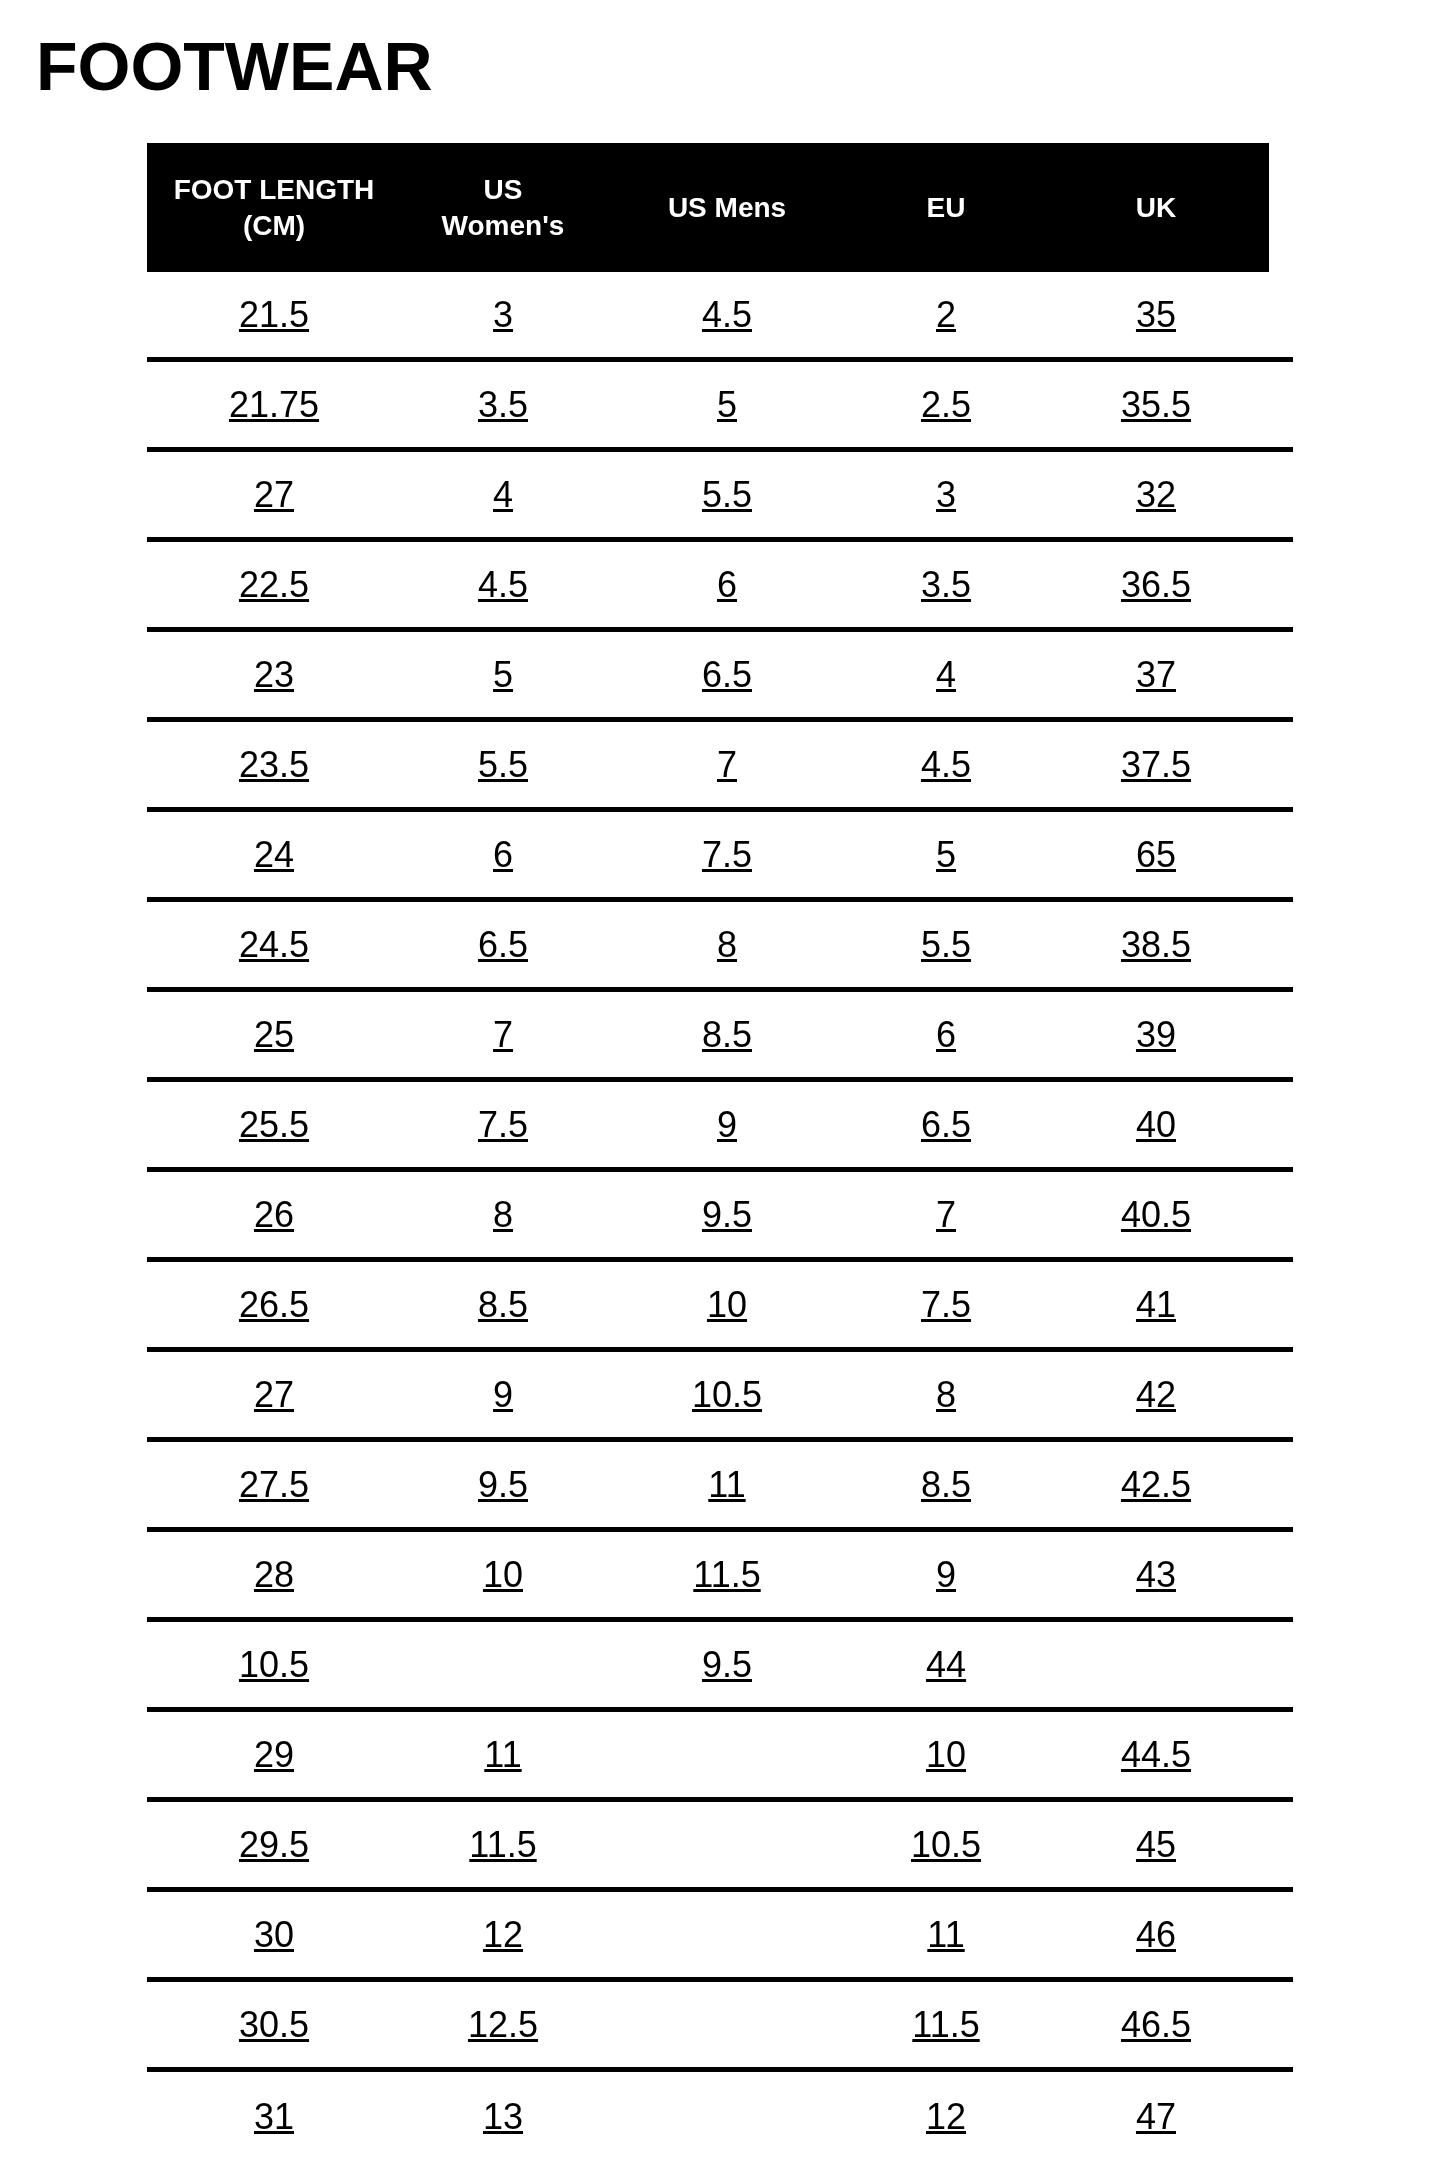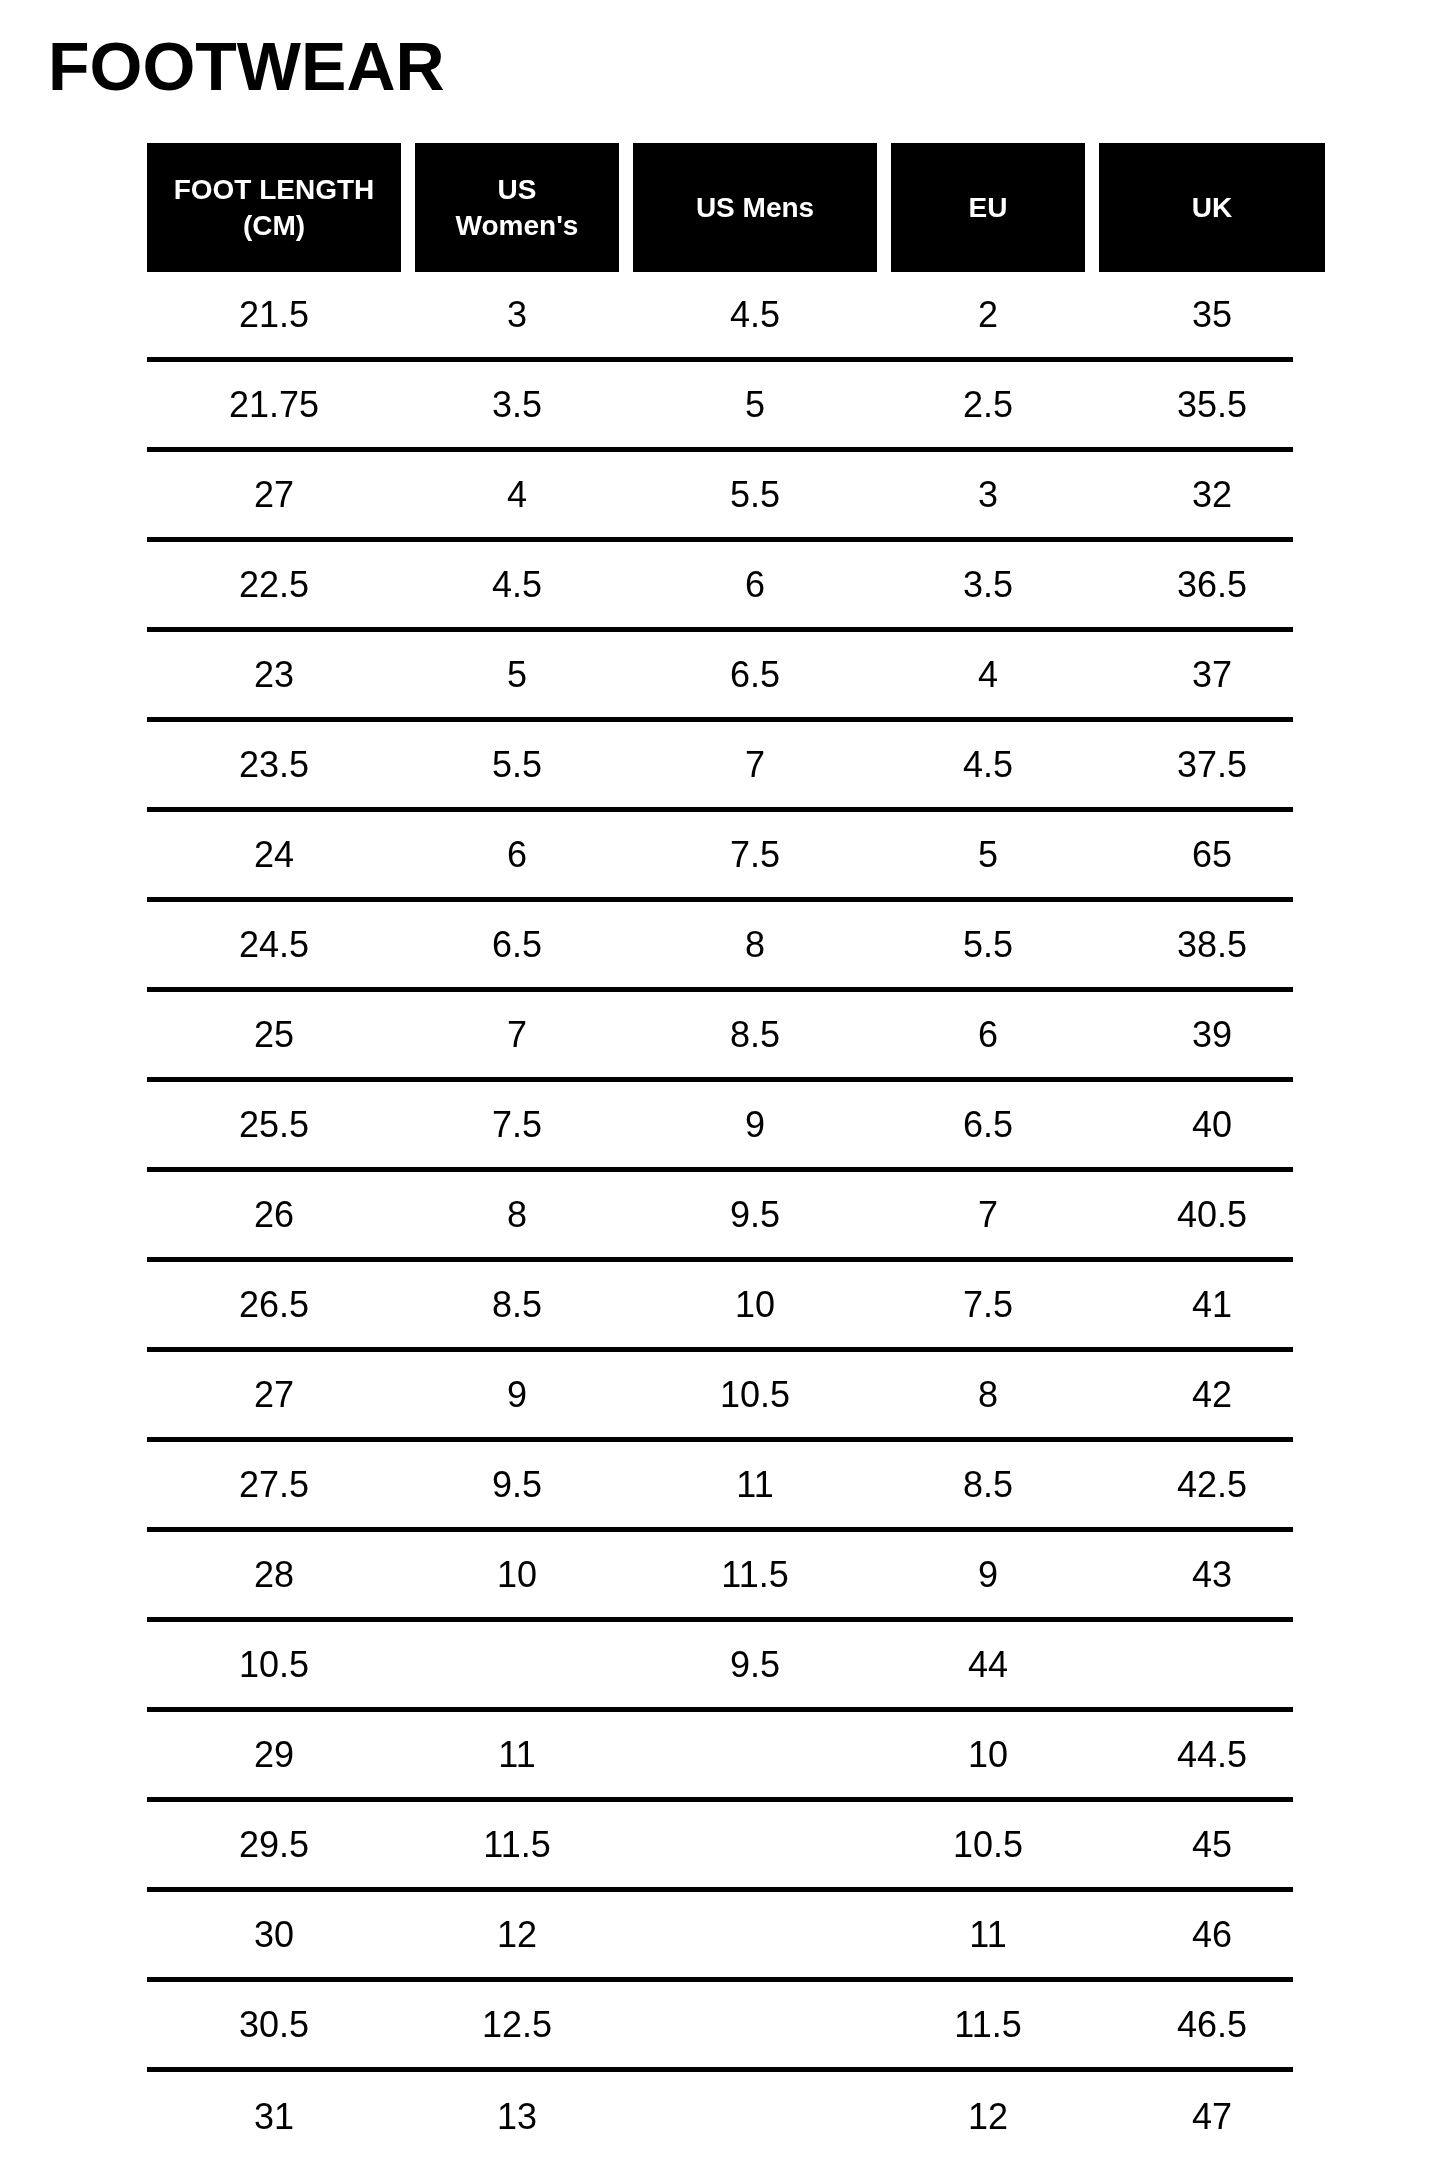--- a/index.html
+++ b/index.html
@@ -7,39 +7,40 @@
     width: 1440px;
     height: 2160px;
     overflow: hidden;
     background: #ffffff;
     color: #000000;
     font-family: "Liberation Sans", sans-serif;
     position: relative;
   }
   .page-title {
     position: absolute;
-    left: 48px;
+    left: 36px;
     top: 32px;
     margin: 0;
     font-size: 68px;
     line-height: 68px;
     font-weight: 700;
     letter-spacing: 0;
     white-space: nowrap;
   }
   .size-table {
     position: absolute;
     left: 147px;
     top: 143px;
     width: 1146px;
   }
   .thead, .tr {
     display: grid;
     grid-template-columns: 254px 204px 244px 194px 226px;
-    column-gap: 14px;
+    column-gap: 0;
+    text-decoration: underline;
   }
   .thead {
     height: 129px;
   }
   .th {
     background: #000000;
     color: #ffffff;
     font-weight: 700;
     font-size: 28px;
     line-height: 36px;

